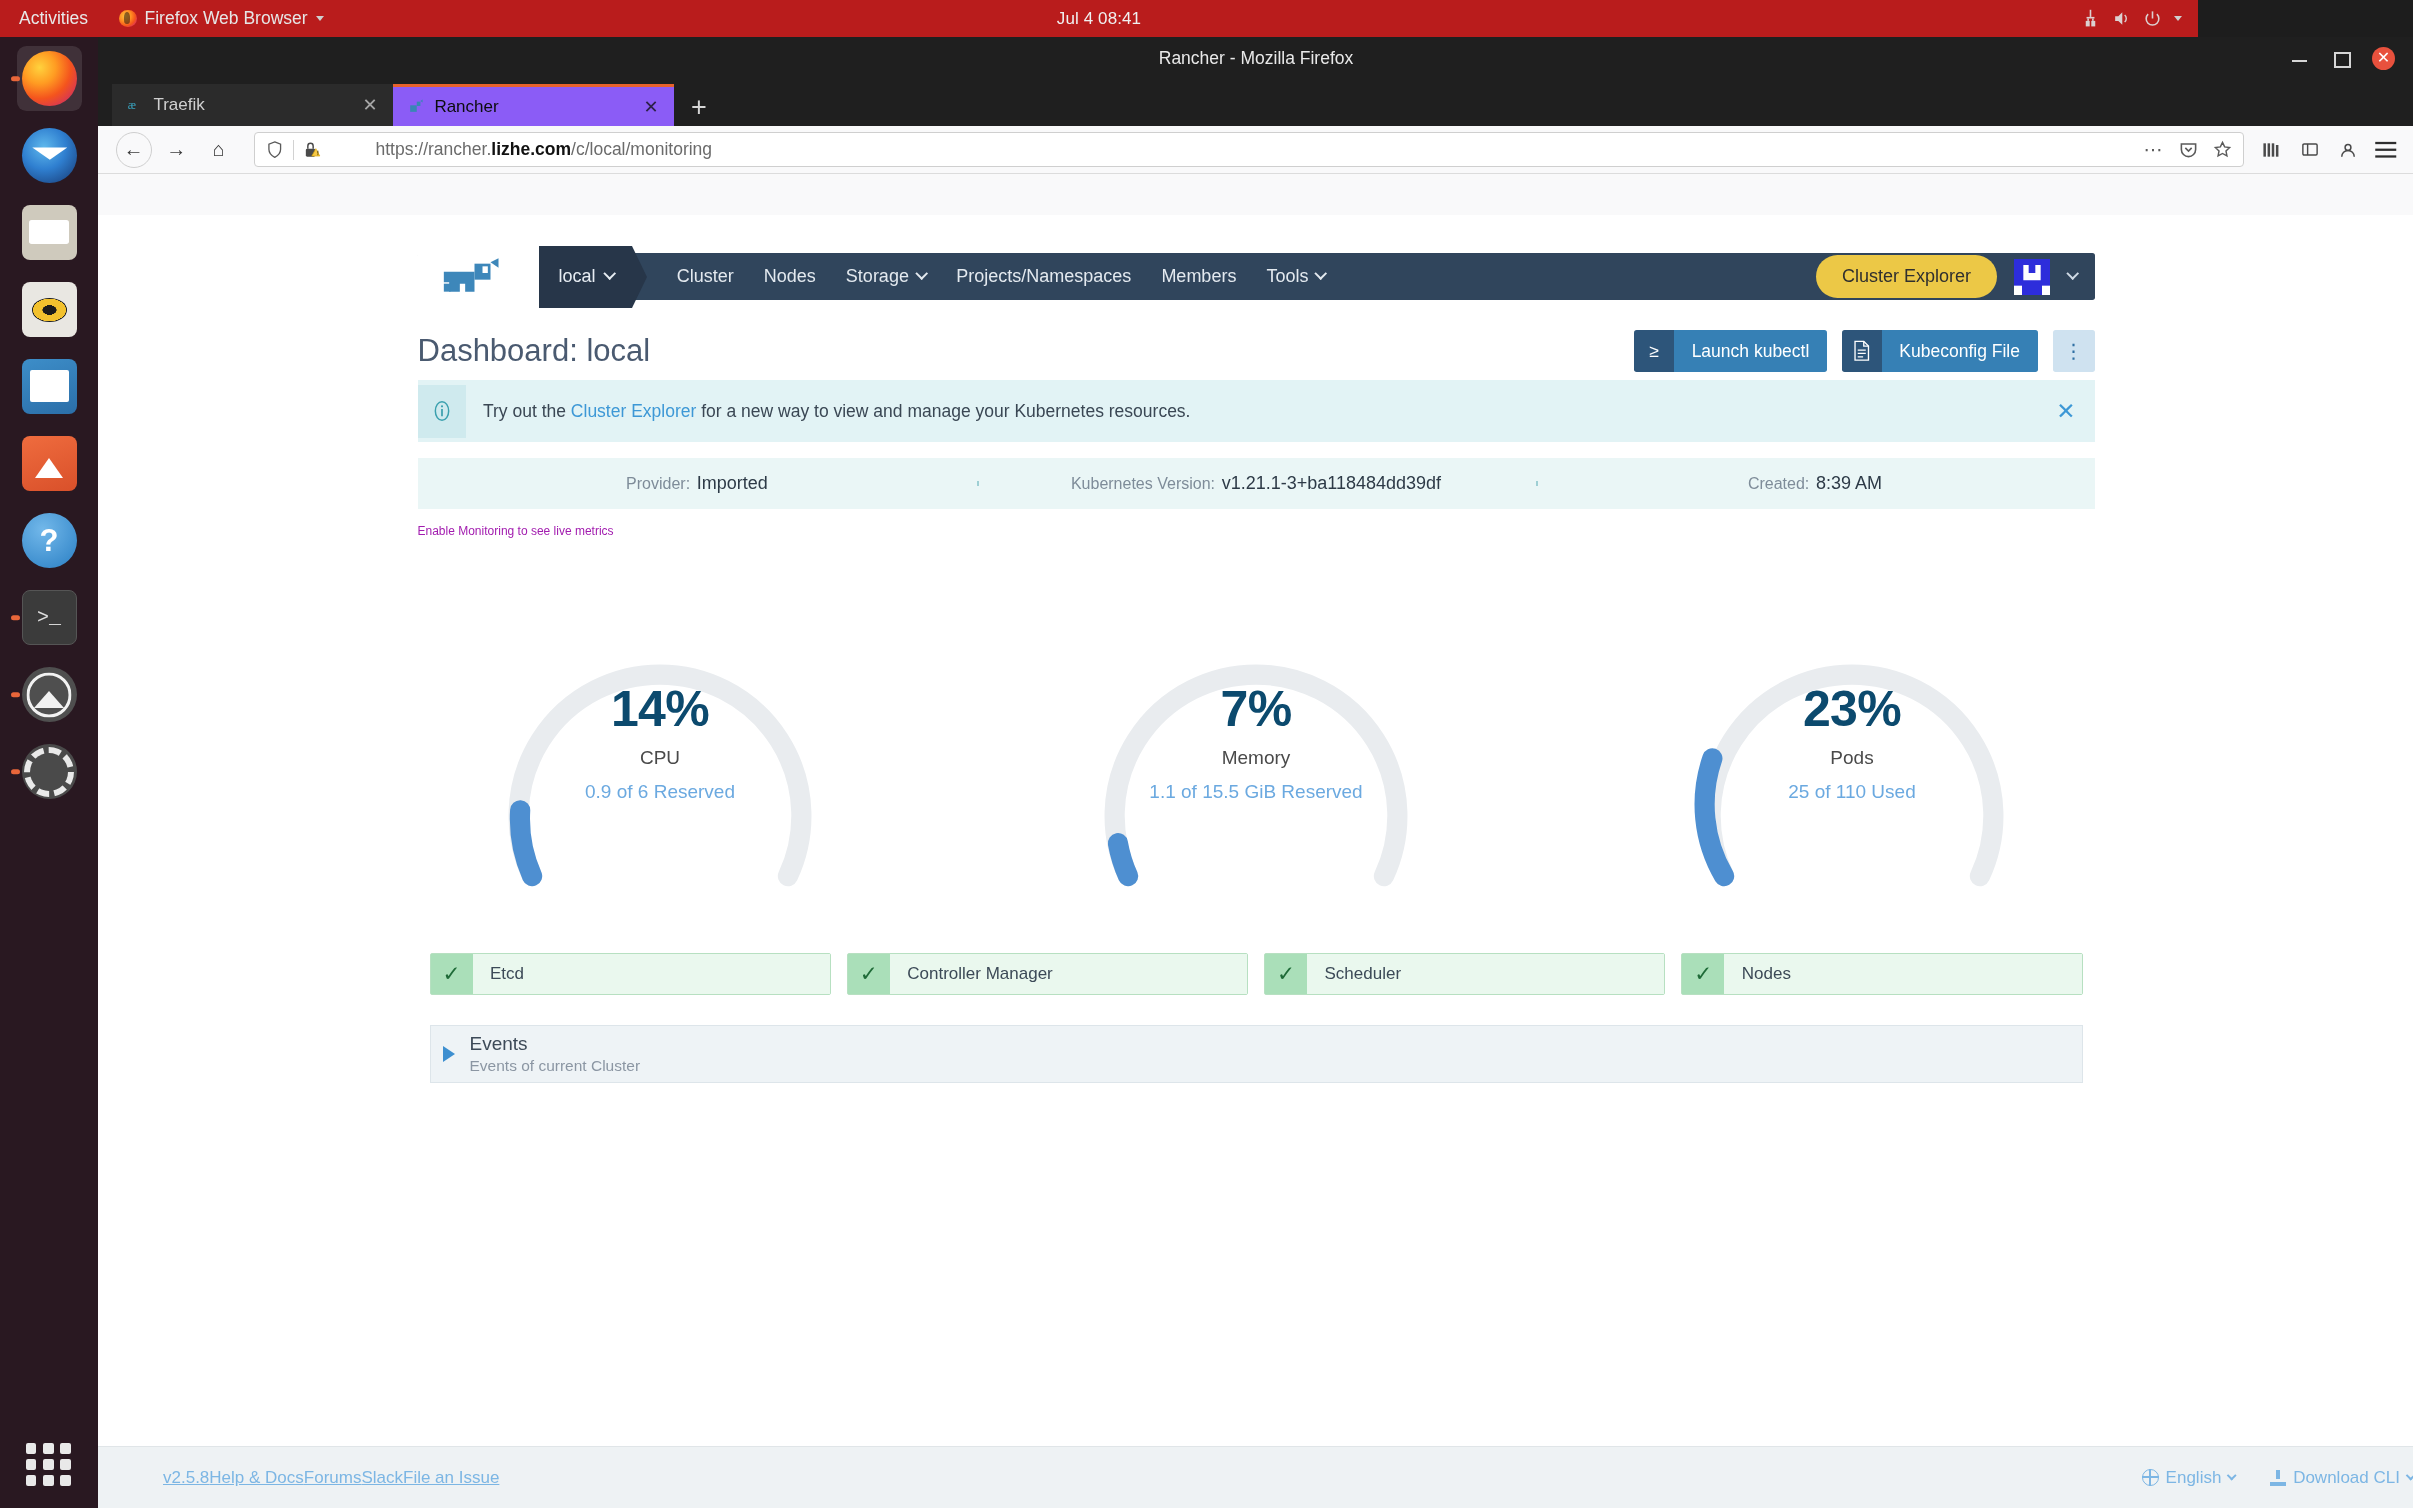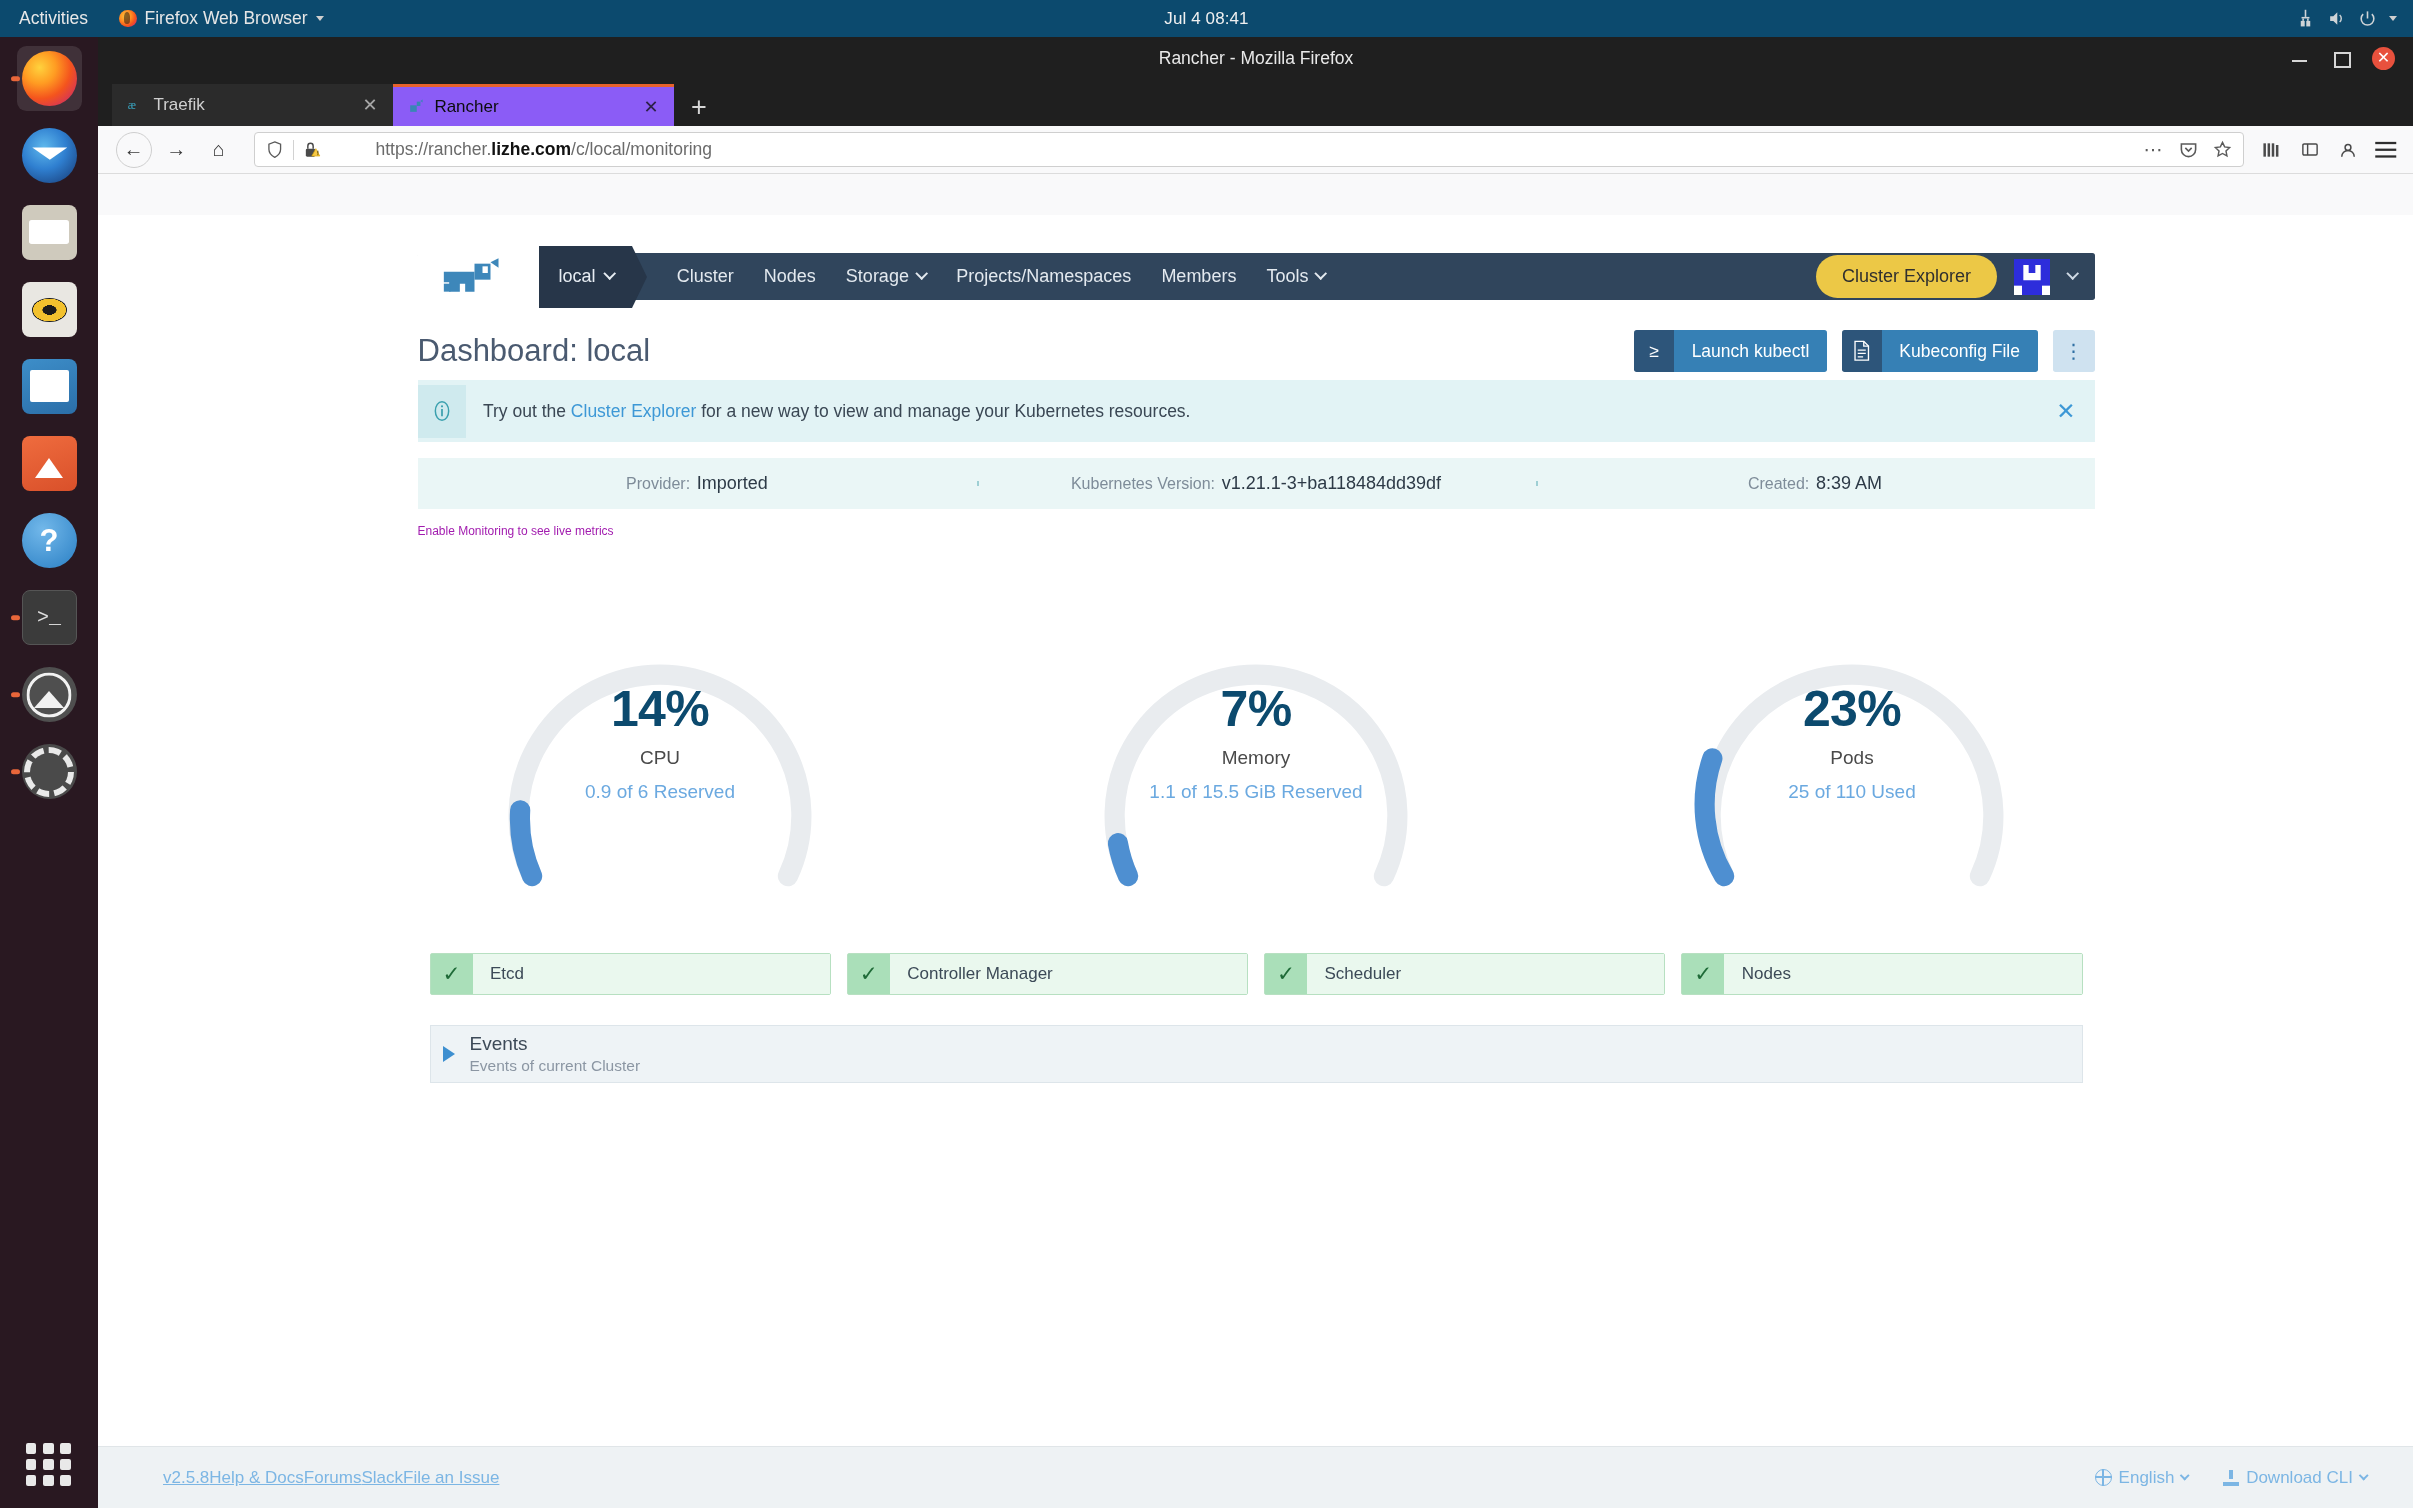--- a/index.html
+++ b/index.html
@@ -6,22 +6,22 @@
   html, body {
     width: 2413px; height: 1508px;
     font-family: "Liberation Sans", sans-serif;
     overflow: hidden;
     background: #1d1d1d;
   }
 
   
   .gnome-topbar {
     position: absolute; top: 0; left: 0;
-    width: 2413px; height: 37px;
-    background: #0c4a6e;
+    width: 2198px; height: 37px;
+    background: #b91c1c;
     display: flex; align-items: center;
     color: #e6e6e6; font-size: 17.5px;
     z-index: 50;
   }
   .gnome-activities { padding: 0 16px 0 19px; color: #e8e8e8; }
   .gnome-appmenu { display: flex; align-items: center; gap: 8px; padding-left: 15px; }
   .ff-mini {
     width: 17.5px; height: 17.5px; border-radius: 50%;
     background: radial-gradient(circle at 35% 35%, #ffc23d 0%, #ff8a21 38%, #f4541d 62%, #d62a6b 88%);
     position: relative;
@@ -179,21 +179,21 @@
   .events-box { margin: 30px 12px 0 12px; height: 58px; background:#eef3f6; border:0.7px solid #dde5ea;
     display:flex; align-items:center; padding-left: 12px; gap: 15px; }
   .ev-tri { width:0;height:0;border-top:8.8px solid transparent;border-bottom:8.8px solid transparent;border-left:12px solid #3d8fd0;}
   .ev-title { font-size: 19px; color:#3d4a58; }
   .ev-sub { font-size: 15.5px; color:#8b96a3; margin-top: 2.7px; }
 
   
   .r-footer { position:absolute; left:0; bottom:0; width: 2316px; height: 62px; background:#eef2f4;
     display:flex; align-items:center; border-top:0.7px solid #e0e5e8; }
   .r-footer-left { display:flex; align-items:center; padding-left: 65px; }
-  .r-footer-right { margin-left:auto; display:flex; align-items:center; gap: 35px; padding-right: 47px; }
+  .r-footer-right { margin-left:auto; display:flex; align-items:center; gap: 35px; }
   .f-link { font-size: 17px; color: #7cb6e4; display:flex; align-items:center; gap:6.7px; }
   .globe { width: 17px; height: 17px; border-radius: 50%; border: 1.7px solid #7cb6e4; position: relative; }
   .globe::after { content:""; position:absolute; left:6px; top:-1.3px; width:1.7px; height:17px; background:#7cb6e4; }
   .globe::before { content:""; position:absolute; left:-1.3px; top:6px; width:17px; height:1.7px; background:#7cb6e4; }
   .dl-ic { width: 16px; height: 16px; position: relative; }
   .dl-ic::before { content:""; position:absolute; left:6px; top:0; width:3.4px; height:9.4px; background:#7cb6e4; }
   .dl-ic::after { content:""; position:absolute; left:0; bottom:0; width:16px; height:3.4px; background:#7cb6e4; }
   .chev-sm { display:inline-block; width:7.4px; height:7.4px; border-right:2px solid currentColor; border-bottom:2px solid currentColor;
     transform: rotate(45deg) translate(-1.3px,-1.3px); }
 </style>

